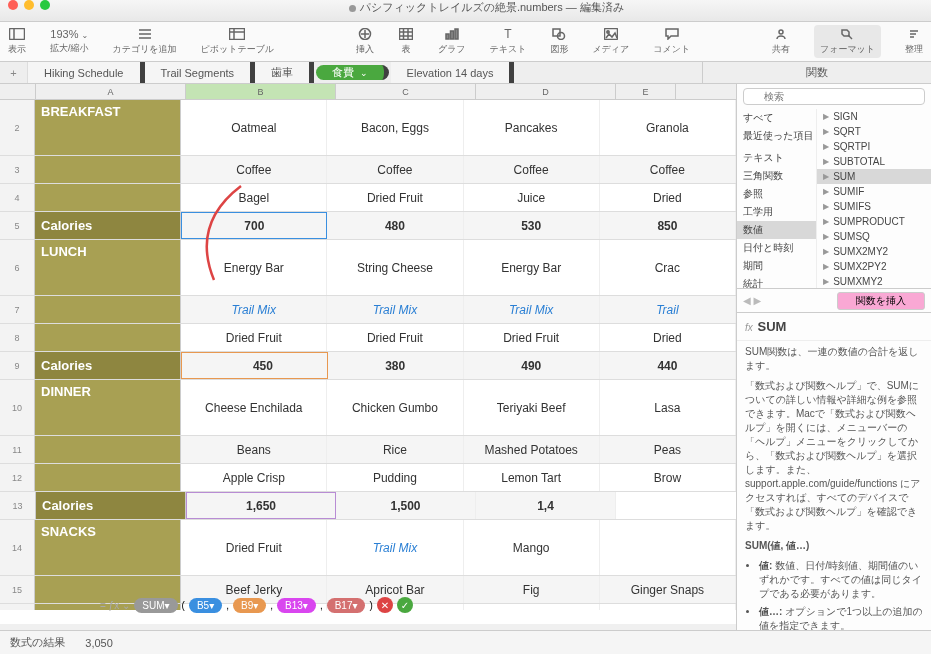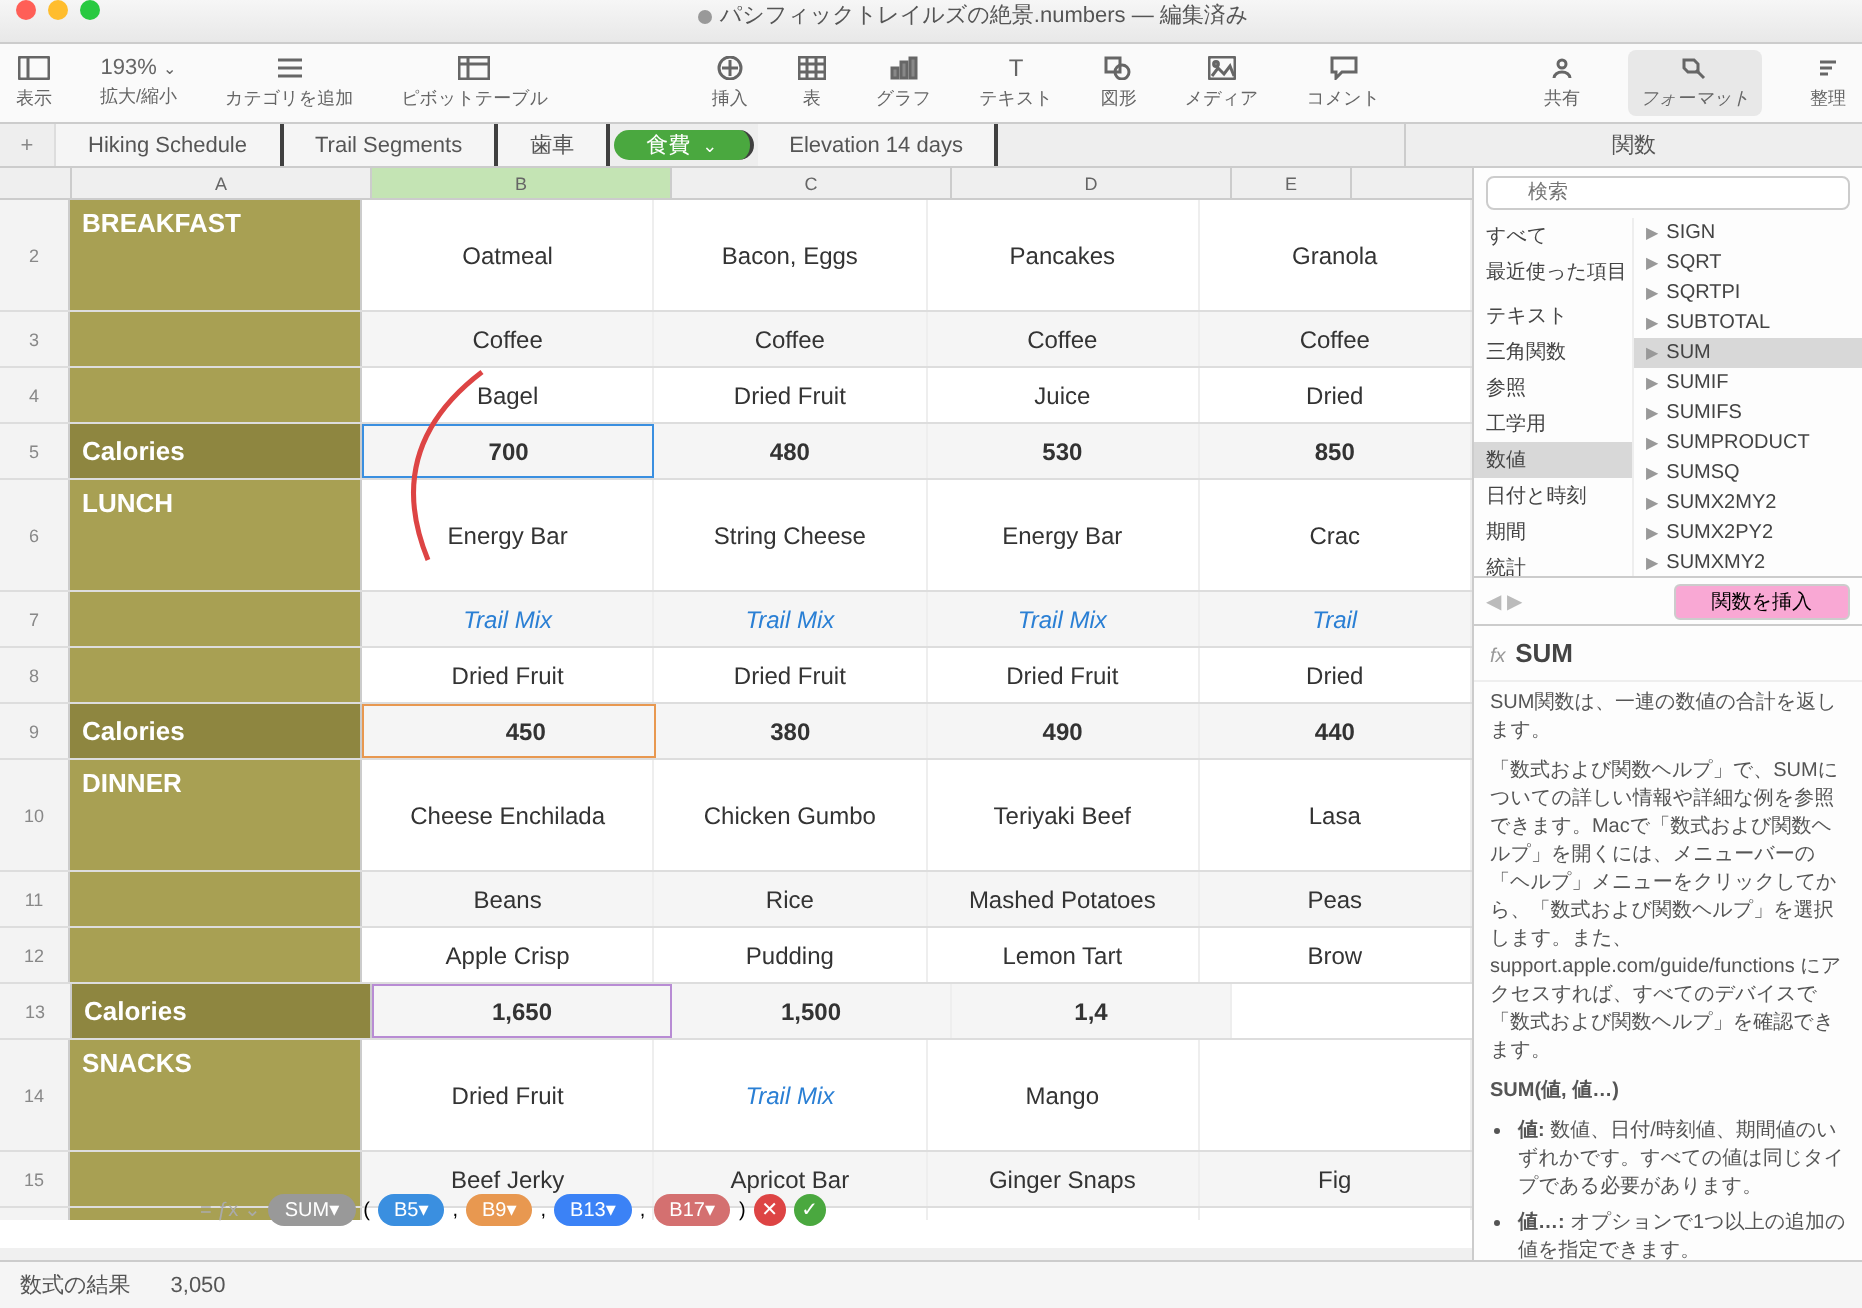--- a/index.html
+++ b/index.html
@@ -14,21 +14,21 @@
 
 .toolbar { height: 40px; background: #fafafa; border-bottom: 1px solid #ccc; display: flex; align-items: center; padding: 0 8px; gap: 24px; font-size: 9px; color: #666; }
 .tb-item { display: flex; flex-direction: column; align-items: center; gap: 2px; cursor: pointer; }
 .tb-icon { width: 16px; height: 14px; display: flex; align-items: center; justify-content: center; }
 .tb-icon svg { stroke: #666; fill: none; stroke-width: 1.5; }
 .toolbar .zoom { font-size: 11px; }
 .spacer { flex: 1; }
 
 .sheet-tabs { height: 22px; background: #eee; border-bottom: 1px solid #ccc; display: flex; align-items: stretch; font-size: 11px; }
 .add-tab { width: 28px; display: flex; align-items: center; justify-content: center; color: #888; cursor: pointer; border-right: 1px solid #ddd; }
-.tab { padding: 0 16px; display: flex; align-items: center; border-right: 2px solid #404040; color: #555; cursor: pointer; background:#f5f5f5;text-align:center;}
+.tab { padding: 0 16px; display: flex; align-items: center; border-right: 5px solid #404040; color: #555; cursor: pointer; background:#f5f5f5;text-align:center;}
 .tab.active { background: #4aa83f; color: #fff; border-radius: 10px; margin: 3px 2px; padding: 0 16px; }
 .tab.active .chev { margin-left:6px; font-size:9px;}
 .sidebar-title { position:absolute; right:0; top:62px; width:229px; height:22px; display:flex;align-items:center;justify-content:center;font-size:11px;color:#555;background:#eee;border-left:1px solid #ccc;border-bottom:1px solid #ccc;}
 
 .workspace { position: absolute; top: 84px; left: 0; right: 195px; bottom: 30px; background: #fff; overflow: hidden; }
 .col-headers { display: flex; height: 16px; background: #efefef; border-bottom: 1px solid #ccc; font-size: 9px; color: #666; }
 .col-headers .corner { width: 36px; border-right: 1px solid #ccc; }
 .col-headers .ch { text-align: center; border-right: 1px solid #ccc; line-height: 16px; }
 .chA{width:150px;} .chB{width:150px;background:#c4e4b4;} .chOther{width:140px;}
 
@@ -47,21 +47,21 @@
 .cal-row .cell { font-weight: bold; }
 
 .sel-blue { border: 1px solid #3a8fe0 !important; }
 .sel-orange { border: 1.5px solid #e89850; background: rgba(240,180,120,0.2); padding-left: 17px;}
 .sel-purple { border: 1.5px solid #b88cd4; background: rgba(200,160,220,0.15);}
 
 .red-arc { position: absolute; left: 186px; top: 100px; width: 60px; height: 100px; pointer-events:none; }
 
 .formula-bar { position: absolute; bottom: 8px; left: 100px; right: 300px; height: 22px; display: flex; align-items: center; gap: 4px; font-size: 10px; }
 .fb-pill { border-radius: 10px; padding: 2px 8px; font-size: 10px; display: inline-flex; align-items: center; color: #fff;}
-.pill-gray { background: #999; } .pill-blue{background:#3a8fe0;} .pill-orange{background:#e89850;} .pill-purple{background:#3b82f6;justify-content:flex-end;} .pill-red{background:#d47070;}
+.pill-gray { background: #999; } .pill-blue{background:#3a8fe0;} .pill-orange{background:#e89850;} .pill-purple{background:#d946ef;justify-content:flex-end;} .pill-red{background:#d47070;}
 .fb-btn { width: 16px; height: 16px; border-radius: 50%; display: flex; align-items: center; justify-content: center; color: #fff; font-size: 10px;}
 .fb-cancel{background:#d44;} .fb-ok{background:#4aa83f;}
 
 .statusbar { position: absolute; bottom: 0; left: 0; right: 0; height: 24px; background: #f5f5f5; border-top: 1px solid #ccc; display: flex; align-items: center; font-size: 11px; color: #555; padding: 0 10px; gap: 20px;}
 
 .sidebar { position: absolute; right: 0; top: 84px; bottom: 0; width: 195px; background: #fdfdfd; border-left: 1px solid #ccc; display: flex; flex-direction: column; font-size: 10px; color: #444; }
 .search-box { margin: 4px 6px; }
 .search-box input { width: 100%; border: 1px solid #ccc; border-radius: 4px; padding: 2px 6px 2px 20px; font-size: 10px; background:#fff;}
 .fn-lists { display: flex; height: 180px; border-bottom: 1px solid #ccc; }
 .fn-cats { width: 80px; border-right: 1px solid #eee; overflow: hidden; }
@@ -198,21 +198,21 @@
   <div class="spacer"></div>
   <div class="tb-item">
     <div class="tb-icon">
         <svg width="12" height="12" viewBox="0 0 12 12">
           <circle cx="6" cy="4" r="2"></circle>
           <path d="M2 11 a4 3 0 0 1 8 0"></path>
         </svg>
       </div>
     <span>共有</span>
   </div>
-  <div class="tb-item" style="background:#e8e8e8;border-radius:4px;padding:2px 6px;font-style:italic;">
+  <div class="tb-item" style="background:#e8e8e8;border-radius:4px;padding:2px 6px;">
     <div class="tb-icon">
         <svg width="14" height="12" viewBox="0 0 14 12">
           <path d="M2 2 L7 2 L9 4 L9 8 L4 8 L2 6 Z"></path>
           <line x1="8" y1="7" x2="12" y2="11"></line>
         </svg>
       </div>
     <span>フォーマット</span>
   </div>
   <div class="tb-item">
     <div class="tb-icon">
@@ -350,22 +350,22 @@
         <div class="cell cellB ">Dried Fruit</div>
         <div class="cell hl-blue">Trail Mix</div>
         <div class="cell ">Mango</div>
         <div class="cell "></div>
       </div>
       <div class="row alt">
         <div class="rownum">15</div>
         <div class="cellA "></div>
         <div class="cell cellB ">Beef Jerky</div>
         <div class="cell ">Apricot Bar</div>
+        <div class="cell ">Fig</div>
         <div class="cell ">Ginger Snaps</div>
-        <div class="cell ">Fig</div>
       </div>
       <div class="row ">
         <div class="rownum">16</div>
         <div class="cellA "></div>
         <div class="cell cellB ">Power Drink</div>
         <div class="cell ">Power Drink</div>
         <div class="cell ">Power Drink</div>
         <div class="cell ">Power</div>
       </div>
     </div>

